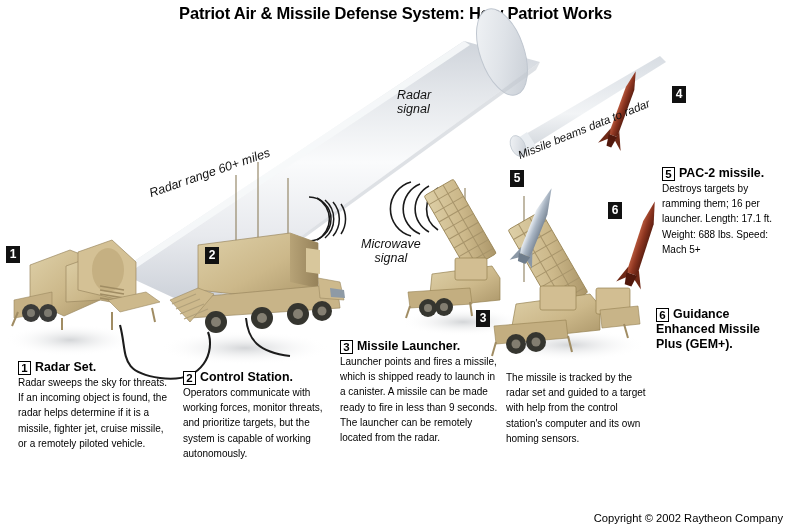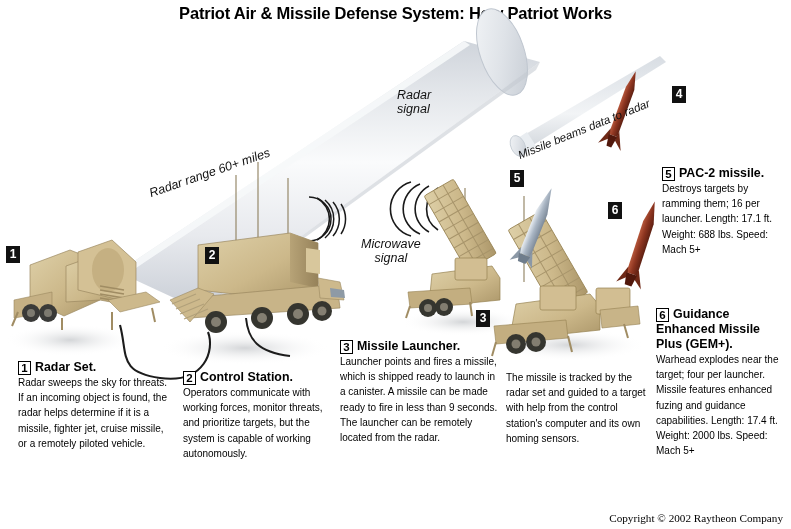--- a/index.html
+++ b/index.html
@@ -38,21 +38,21 @@
   .dlabel.rot-beam{transform:rotate(-22deg);transform-origin:left bottom;}
 
   
   .tblock{position:absolute;font-family:"Liberation Sans",sans-serif;color:#000;}
   .tblock .hd{font-weight:bold;font-size:12.4px;line-height:15px;}
   .tblock .hd .badge-box{margin-right:4px;position:relative;top:1px;}
   .tblock .body{font-size:10px;line-height:15.2px;}
 
   .copyright{
     position:absolute;right:8px;bottom:5px;font-size:11.2px;
-    font-family:Liberation Serif, serif;color:#000;margin-left:44px;
+    font-family:Liberation Sans, sans-serif;color:#000;margin-left:44px;
   }
 
   
   .arcs{position:absolute;}
 </style>
 </head>
 <body>
 
 <div id="page">
 
@@ -337,18 +337,17 @@
     <div class="hd">
       <span class="badge-box">5</span><span>PAC-2 missile.</span>
     </div>
     <div class="body">Destroys targets by ramming them; 16 per launcher. Length: 17.1 ft. Weight: 688 lbs. Speed: Mach 5+</div>
   </div>
 
   <div class="tblock" style="left:656px;top:307px;width:128px;">
     <div class="hd">
       <span class="badge-box">6</span><span>Guidance Enhanced Missile Plus (GEM+).</span>
     </div>
-    <div class="body">Warhead explodes near the target; four per launcher. Missile features enhanced fuzing and guidance capabilities. Length: 17.4 ft. Weight: 2000 lbs. Speed: Mach 5+</div>
   </div>
 
   <div class="copyright">Copyright © 2002 Raytheon Company</div>
 
 </div>
 
 </body></html>

